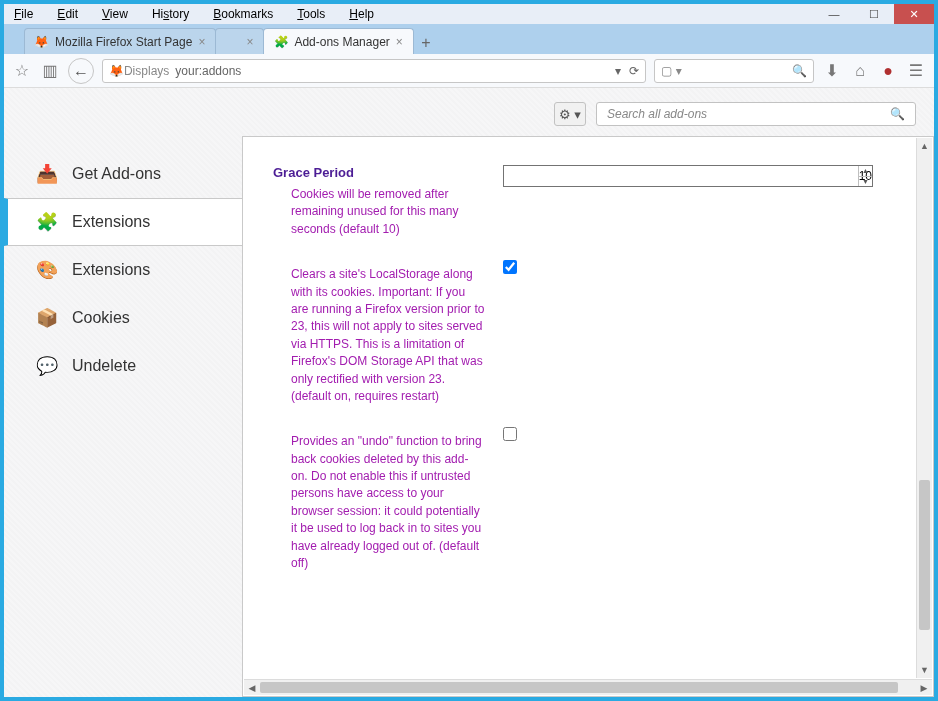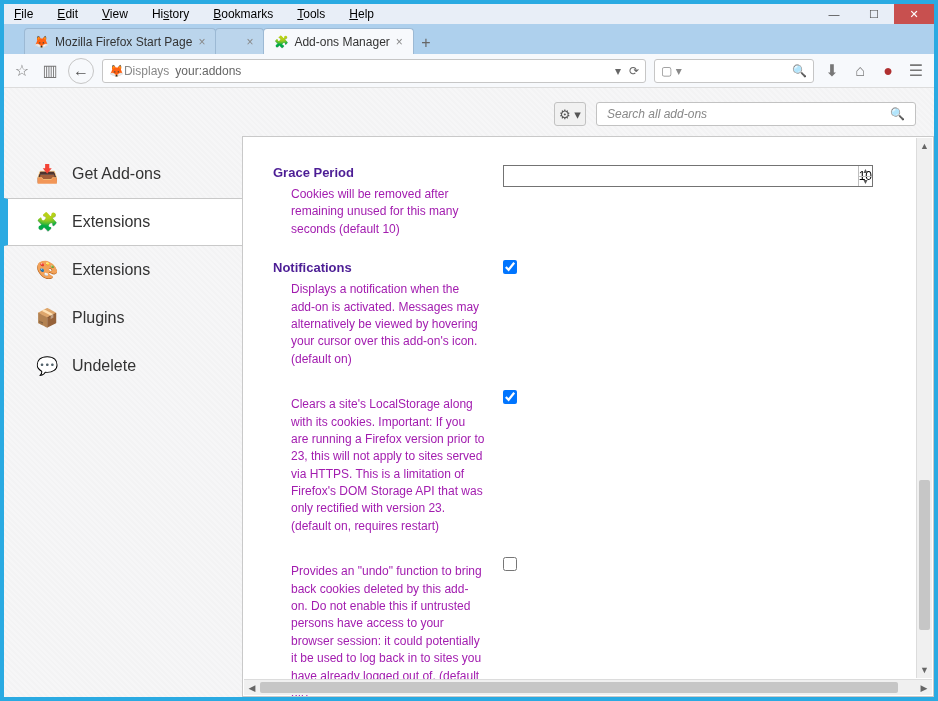--- a/index.html
+++ b/index.html
@@ -140,21 +140,21 @@
       <div class="sideitem active">
         <span class="sideico">🧩</span>
         <span>Extensions</span>
       </div>
       <div class="sideitem">
         <span class="sideico">🎨</span>
         <span>Extensions</span>
       </div>
       <div class="sideitem">
         <span class="sideico">📦</span>
-        <span>Plugins</span>
+        <span>Cookies</span>
       </div>
       <div class="sideitem">
         <span class="sideico">💬</span>
         <span>Undelete</span>
       </div>
     </div>
 
     <div class="detailwrap">
       <div class="detailscroll" id="prefs-container">
           <div class="pref">
@@ -167,27 +167,20 @@
                 <span>10</span>
                 <div class="spin">
                   <span>▲</span>
                   <span>▼</span>
                 </div>
               </div>
             </div>
           </div>
           <div class="pref">
             <div class="plabels">
-              <div class="ptitle">Notifications</div>
-              <div class="pdesc">Displays a notification when the add-on is activated. Messages may alternatively be viewed by hovering your cursor over this add-on's icon. (default on)</div>
-            </div>
-            <div class="pctrl"><input type="checkbox" checked="" style=""></div>
-          </div>
-          <div class="pref">
-            <div class="plabels">
               <div class="pdesc">Clears a site's LocalStorage along with its cookies. Important: If you are running a Firefox version prior to 23, this will not apply to sites served via HTTPS. This is a limitation of Firefox's DOM Storage API that was only rectified with version 23. (default on, requires restart)</div>
             </div>
             <div class="pctrl"><input type="checkbox" checked="" style=""></div>
           </div>
           <div class="pref">
             <div class="plabels">
               <div class="pdesc">Provides an "undo" function to bring back cookies deleted by this add-on. Do not enable this if untrusted persons have access to your browser session: it could potentially it be used to log back in to sites you have already logged out of. (default off)</div>
             </div>
             <div class="pctrl"><input type="checkbox" style=""></div>
           </div>

